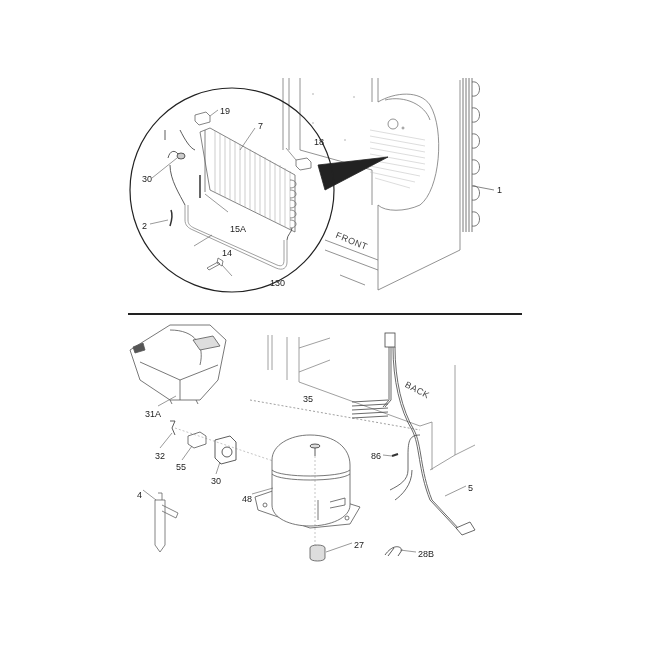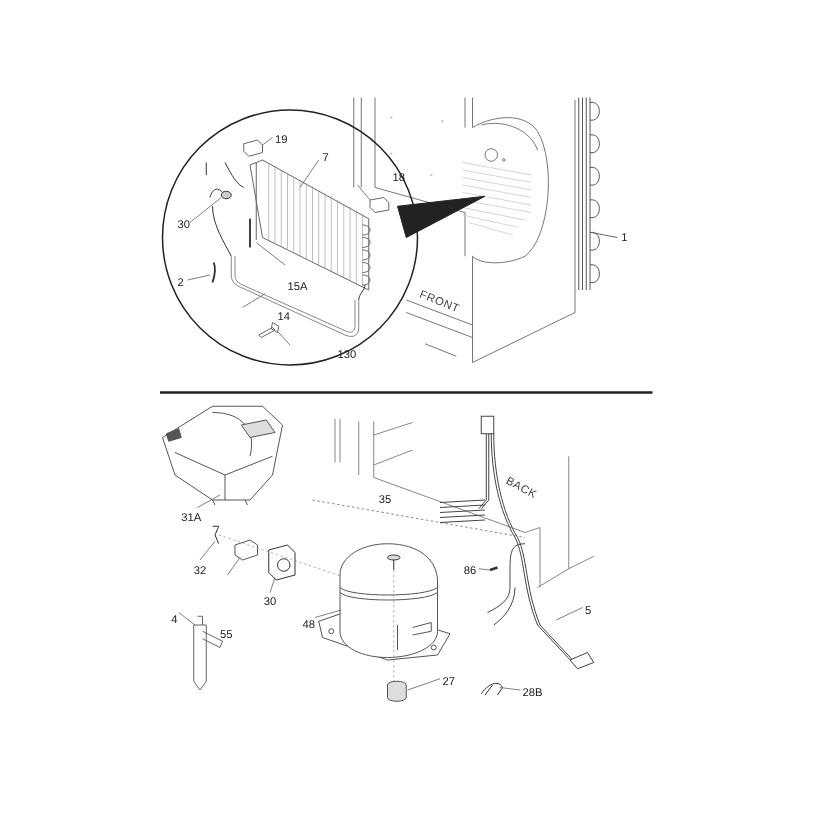--- a/index.html
+++ b/index.html
@@ -235,19 +235,19 @@
 <span class="lbl" style="left:230px;top:214px;margin-top:11px;">15A</span>
 <span class="lbl" style="left:142px;top:222px;">2</span>
 <span class="lbl" style="left:186px;top:249px;margin-left:36px;">14</span>
 <span class="lbl" style="left:226px;top:279px;margin-left:44px;">130</span>
 <span class="lbl" style="left:497px;top:186px;">1</span>
 
 <span class="lbl" style="left:145px;top:410px;">31A</span>
 <span class="lbl" style="left:303px;top:395px;">35</span>
 <span class="lbl" style="left:371px;top:452px;">86</span>
 <span class="lbl" style="left:155px;top:452px;">32</span>
-<span class="lbl" style="left:176px;top:463px;margin-top:40px;">55</span>
+<span class="lbl" style="left:176px;top:463px;">55</span>
 <span class="lbl" style="left:211px;top:477px;">30</span>
 <span class="lbl" style="left:242px;top:495px;">48</span>
 <span class="lbl" style="left:137px;top:491px;">4</span>
 <span class="lbl" style="left:468px;top:484px;">5</span>
 <span class="lbl" style="left:354px;top:541px;">27</span>
 <span class="lbl" style="left:418px;top:550px;">28B</span>
 
 </body></html>

